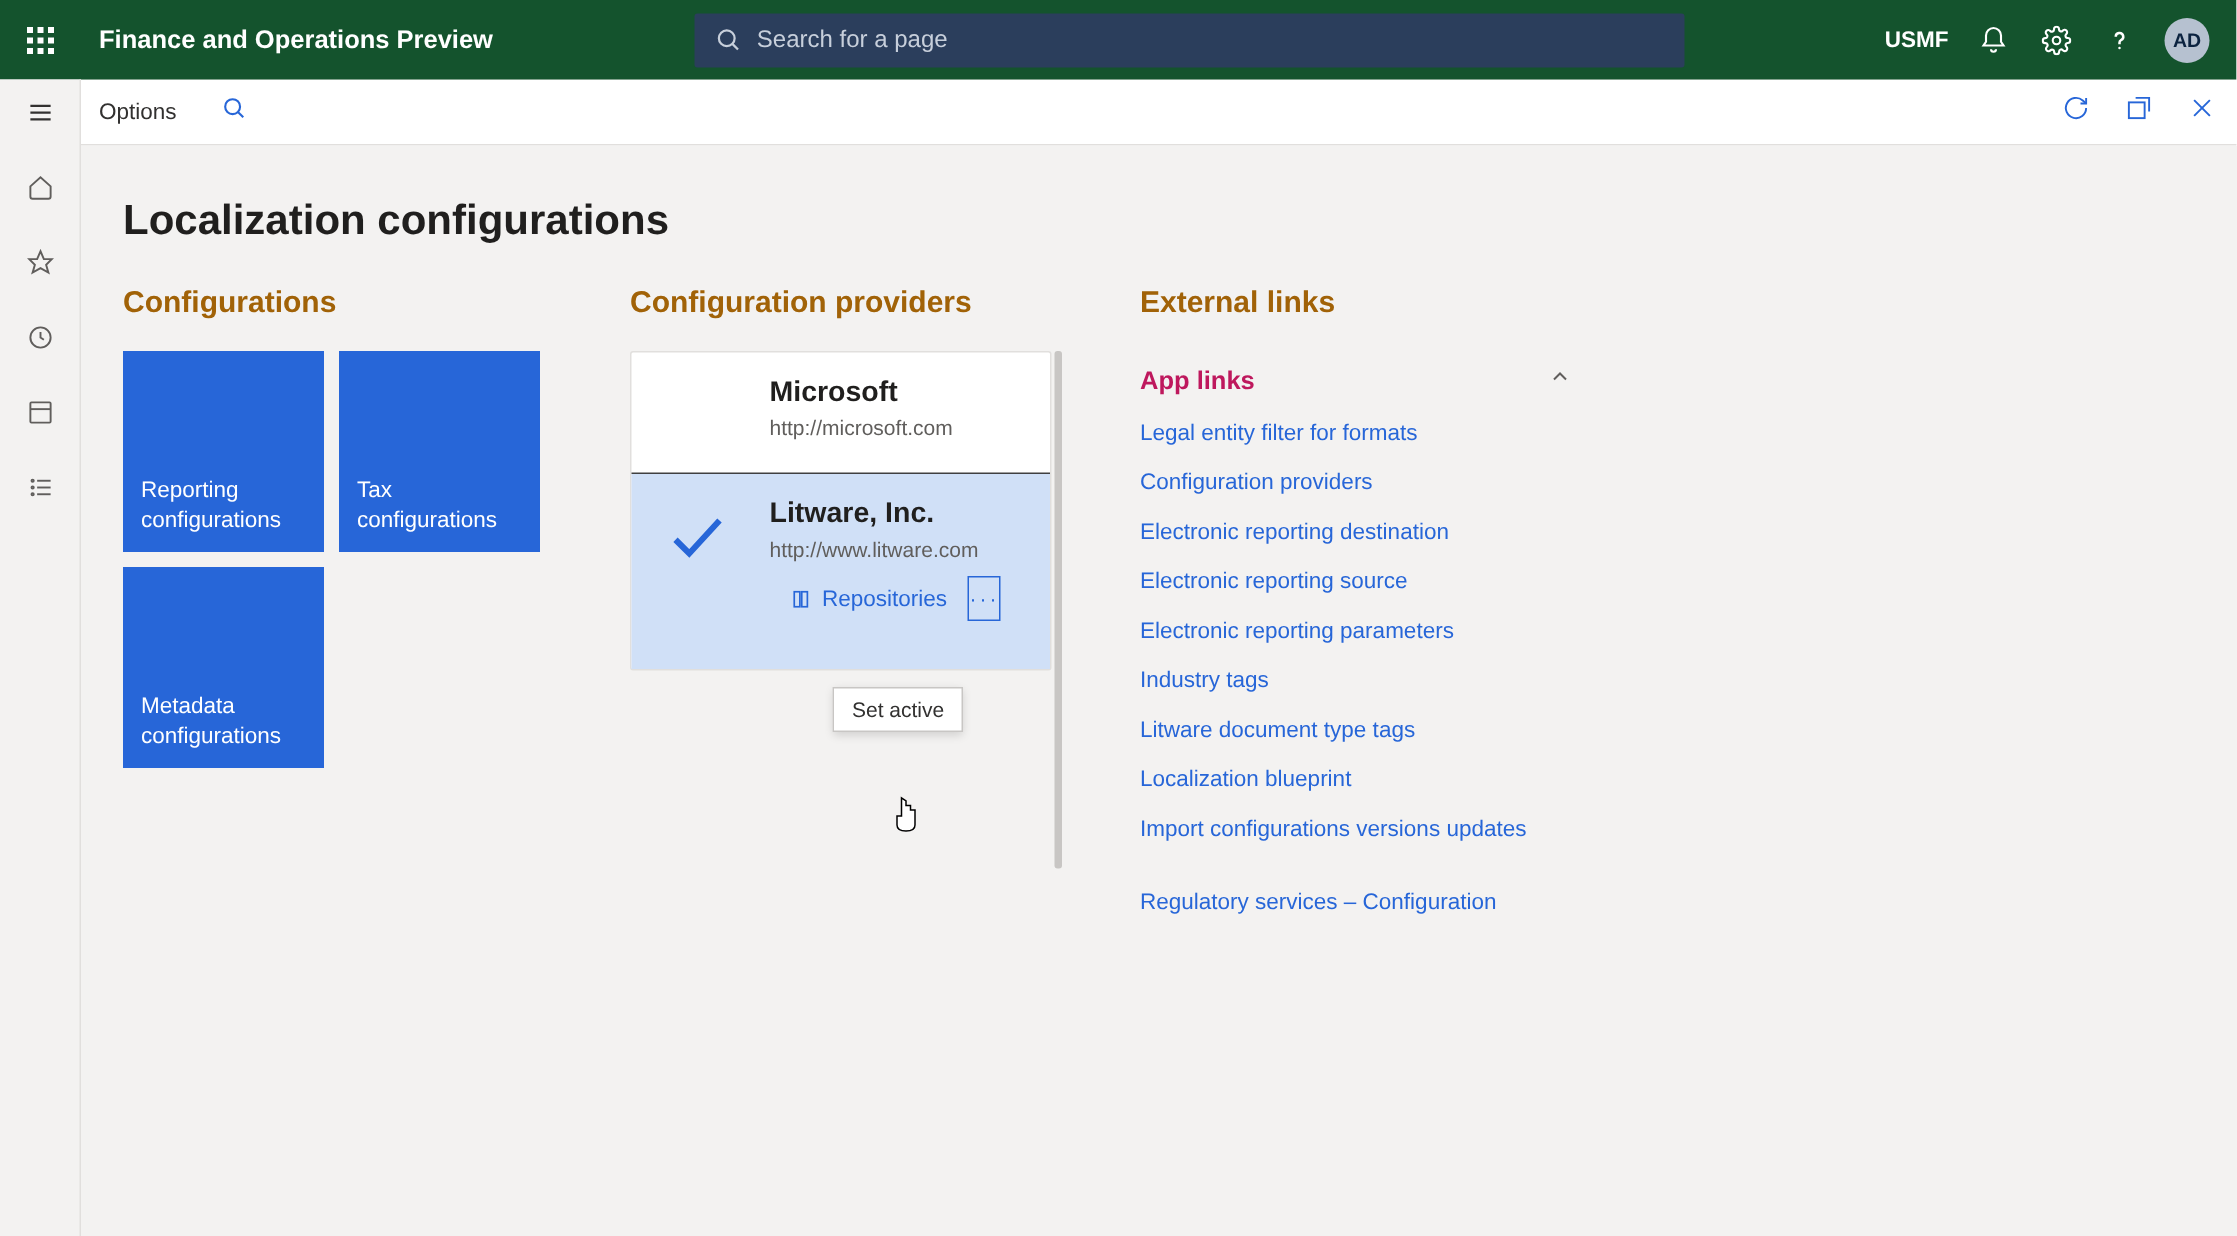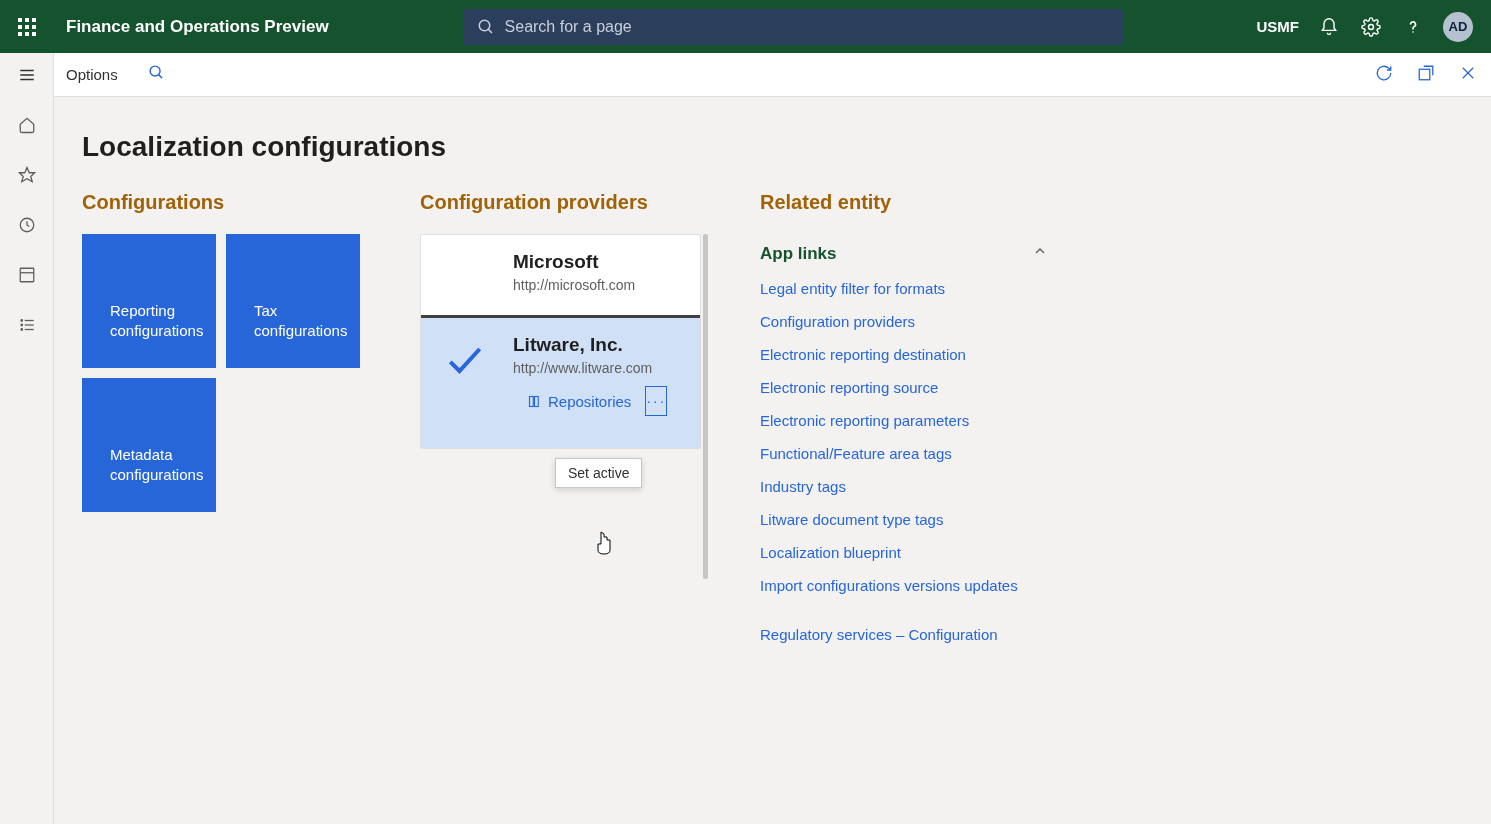--- a/index.html
+++ b/index.html
@@ -187,35 +187,35 @@
     flex-wrap: wrap;
     gap: 10px;
   }
   .tile {
     width: 134px;
     height: 134px;
     background: #2766d8;
     color: #fff;
     display: flex;
     align-items: flex-end;
-    padding: 28px;
+    padding: 12px;
     font-size: 15px;
     line-height: 1.3;
     cursor: pointer;
   }
   
   .provider-list {
     border: 1px solid #e1dfdd;
     border-radius: 2px;
     width: 281px;
     background: #fff;
   }
   .provider-card {
     padding: 16px 20px 22px 92px;
-    border-bottom: 3px solid #404040;
+    border-bottom: 1px solid #404040;
     position: relative;
     cursor: pointer;
   }
   .provider-card:last-child { border-bottom: none; }
   .provider-card.active {
     background: #d0e0f7;
   }
   .provider-name {
     font-size: 19px;
     font-weight: 600;
@@ -279,21 +279,21 @@
     margin-bottom: 16px;
     width: 288px;
   }
   .link-header {
     display: flex;
     align-items: center;
     justify-content: space-between;
     padding: 8px 0;
     font-size: 17px;
     font-weight: 600;
-    color: #14532d;
+    color: #be185d;
     border-top: 1px solid transparent;
   }
   .link-section.ext .link-header {
     border-top: 1px solid #c8c6c4;
     margin-top: 10px;
     padding-top: 14px;
   }
   .link-list a {
     display: block;
     color: #2766d8;
@@ -498,38 +498,37 @@
               </div>
             </div>
           </div>
           <div class="vscroll"></div>
         </div>
 
         <div class="menu-popup">Set active</div>
       </div>
 
       <div class="col3">
-        <div class="section-title">Related entity</div>
+        <div class="section-title">External links</div>
 
         <div class="link-section">
           <div class="link-header">
             <span>App links</span>
             <span class="chevron">
               <svg width="16" height="16" viewBox="0 0 24 24" fill="none" stroke="#605e5c" stroke-width="2">
                   <polyline points="6 15 12 9 18 15"></polyline>
                 </svg>
             </span>
           </div>
           <div class="link-list">
             <a>Legal entity filter for formats</a>
             <a>Configuration providers</a>
             <a>Electronic reporting destination</a>
             <a>Electronic reporting source</a>
             <a>Electronic reporting parameters</a>
-            <a>Functional/Feature area tags</a>
             <a>Industry tags</a>
             <a>Litware document type tags</a>
             <a>Localization blueprint</a>
             <a>Import configurations versions updates</a>
           </div>
         </div>
 
         <div class="link-section ext">
           <div class="link-list">
             <a>Regulatory services – Configuration</a>

